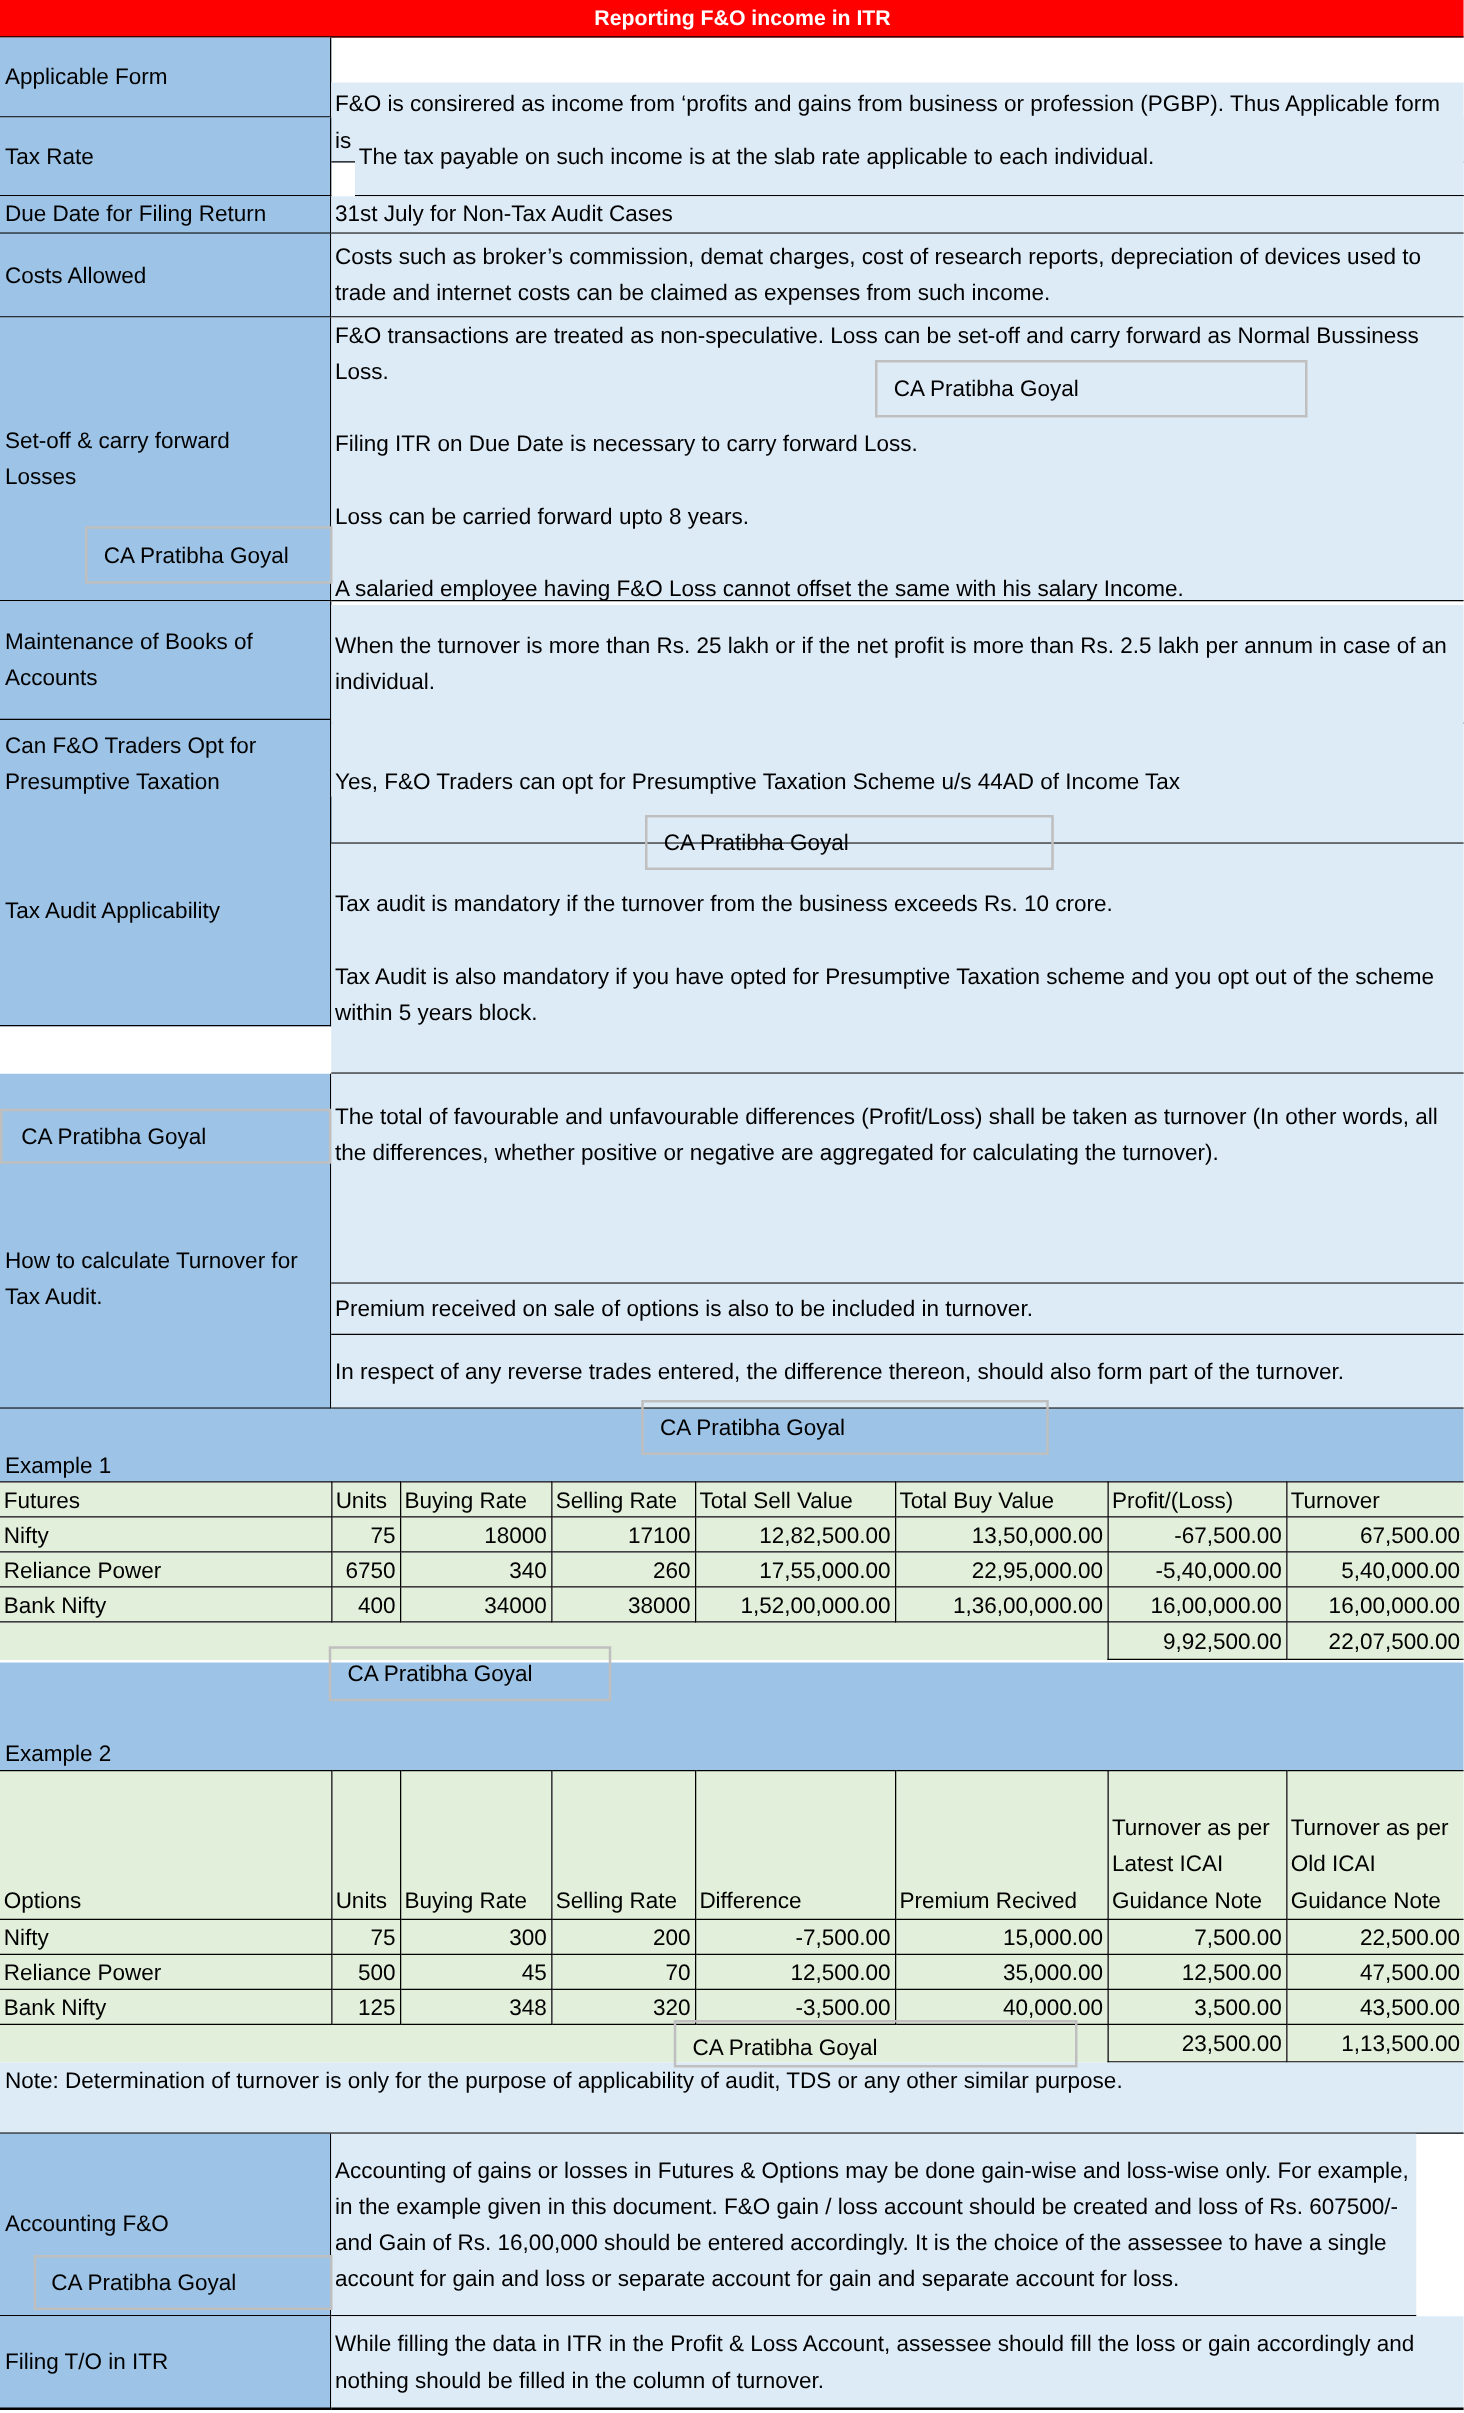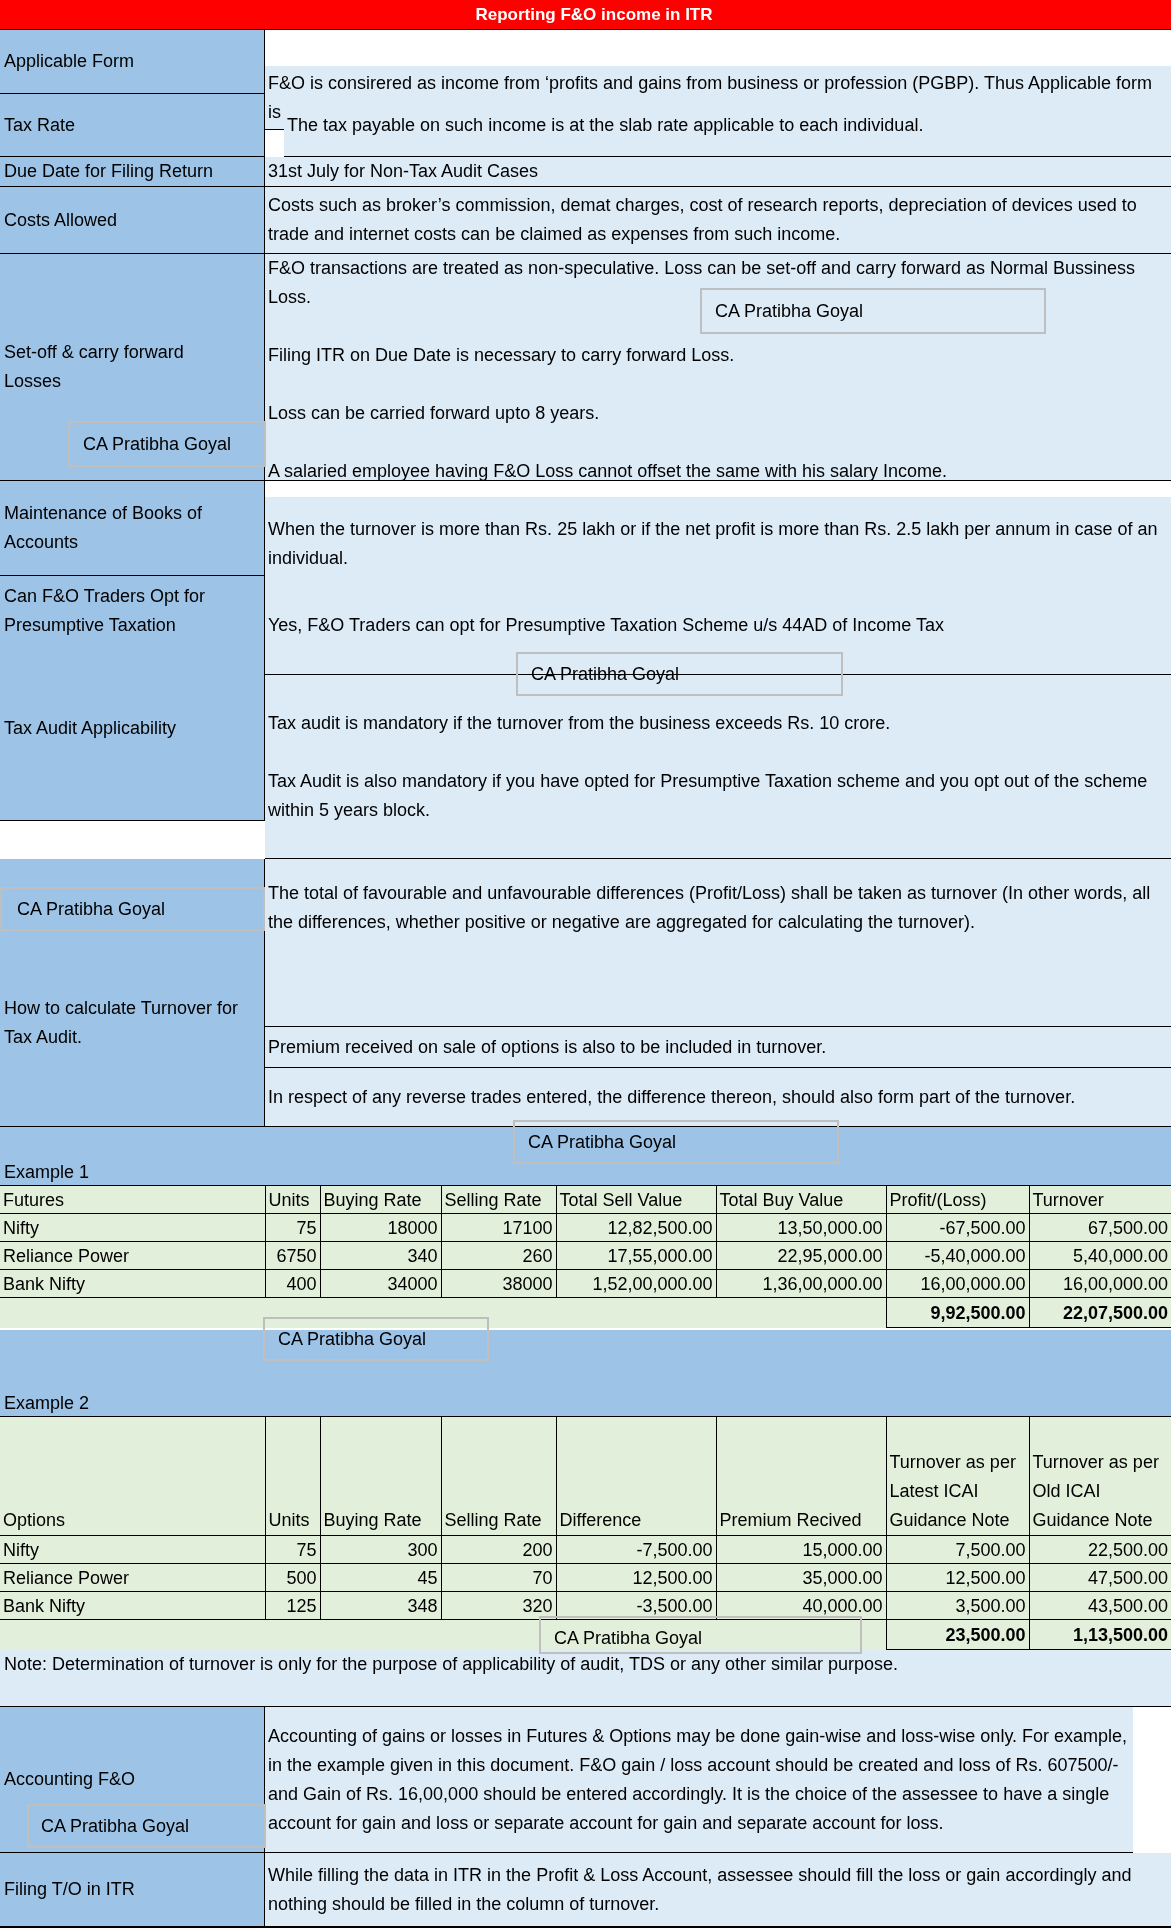--- a/index.html
+++ b/index.html
@@ -21,21 +21,21 @@
   .wm { position:absolute; border:2px solid #bfbfbf; background:transparent; font-size:18px;
         padding-left:13px; display:flex; align-items:center; box-sizing:border-box; pointer-events:none; }
   table.grid { position:absolute; left:0; border-collapse:collapse; table-layout:fixed; width:1171px;
                font-size:18px; }
   table.grid td { background:#e2efda; border:1px solid #000; padding:0 3px; height:28px; line-height:26px;
                   white-space:nowrap; overflow:hidden; box-sizing:border-box; }
   table.grid td.num { text-align:right; }
   table.grid td.first { border-left:none; }
   table.grid td.last { border-right:none; }
   table.grid tr.tot td.blank { border:none; border-top:1px solid #000; }
-  table.grid tr.tot td.b { font-weight:bold; }
+  table.grid tr.tot td.b { font-weight:normal; }
   table.grid tr.hdr2 td { vertical-align:bottom; white-space:normal; line-height:29px; }
   .note { left:0; width:1171px; background:#ddebf7; font-size:18px; padding-left:4px; line-height:29px;
           border-bottom:1px solid #000; }
 </style>
 </head>
 <body>
 
 <div class="abs title">Reporting F&amp;O income in ITR</div>
 
 <div class="abs lab" style="left:0;top:30px;width:265px;height:64px;">
@@ -74,21 +74,21 @@
     <p>F&amp;O transactions are treated as non-speculative. Loss can be set-off and carry forward as Normal Bussiness Loss.</p>
     <p>Filing ITR on Due Date is necessary to carry forward Loss.</p>
     <p>Loss can be carried forward upto 8 years.</p>
     <p>A salaried employee having F&amp;O Loss cannot offset the same with his salary Income.</p>
   </div>
 </div>
 
 <div class="abs lab" style="left:0;top:481px;width:265px;height:95px;">
     <span style="width:240px">Maintenance of Books of Accounts</span>
   </div>
-<div class="abs val" style="left:265px;top:497px;width:906px;height:95px;">
+<div class="abs val" style="left:265px;top:484px;width:906px;height:95px;">
     <span>When the turnover is more than Rs. 25 lakh or if the net profit is more than Rs. 2.5 lakh per annum in case of an individual.</span>
   </div>
 
 <div class="abs lab" style="left:0;top:576px;width:265px;height:99px;">
     <span style="width:240px">Can F&amp;O Traders Opt for Presumptive Taxation Scheme</span>
   </div>
 <div class="abs val" style="left:265px;top:576px;width:906px;height:99px;">
     <span>Yes, F&amp;O Traders can opt for Presumptive Taxation Scheme u/s 44AD of Income Tax</span>
   </div>
 

